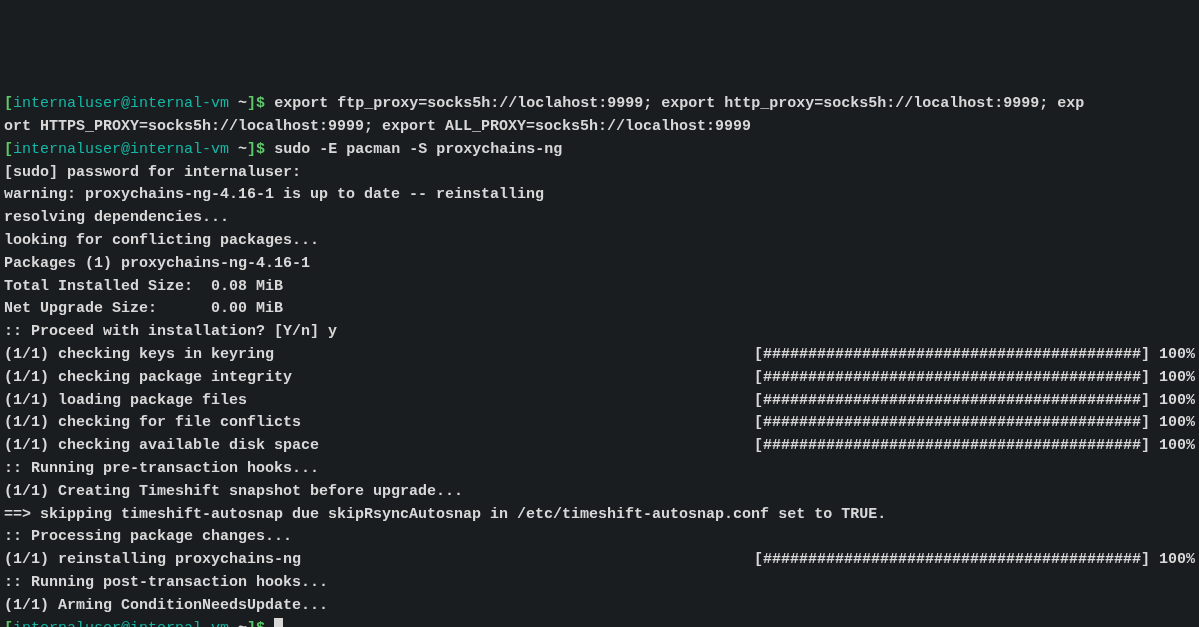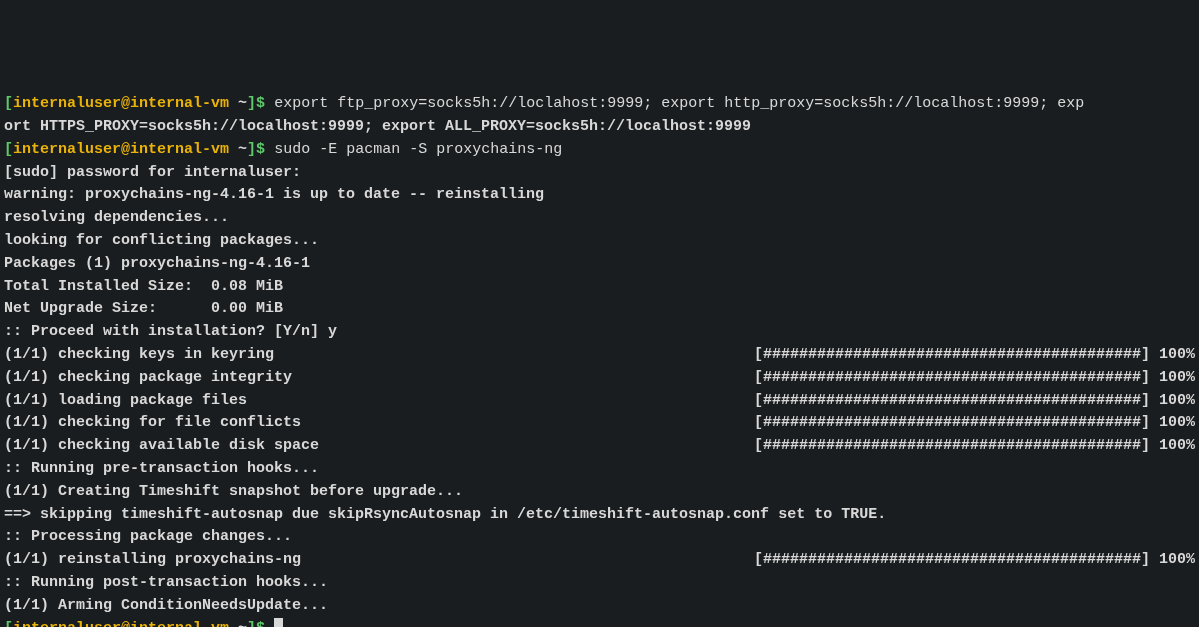--- a/index.html
+++ b/index.html
@@ -13,37 +13,38 @@
       font-family: 'Consolas', 'Monaco', 'Courier New', monospace;
       font-size: 15px;
       line-height: 1.52;
       padding: 2px 4px;
       white-space: pre;
       overflow: hidden;
       width: 1199px;
       height: 627px;
     }
     .prompt-user {
-      color: #eab308;
-      font-weight: bold;
+      color: #14b8a6;
+      font-weight: normal;
     }
     .prompt-bracket {
       color: #5ec96b;
       font-weight: bold;
     }
     .prompt-tilde {
       color: #d8d8d8;
       font-weight: bold;
     }
     .prompt-dollar {
       color: #5ec96b;
       font-weight: bold;
     }
     .command {
       color: #d8d8d8;
+      font-weight: bold;
     }
     .output {
       color: #d8d8d8;
       font-weight: bold;
     }
     .line {
       display: block;
     }
     .progress-line {
       display: flex;

